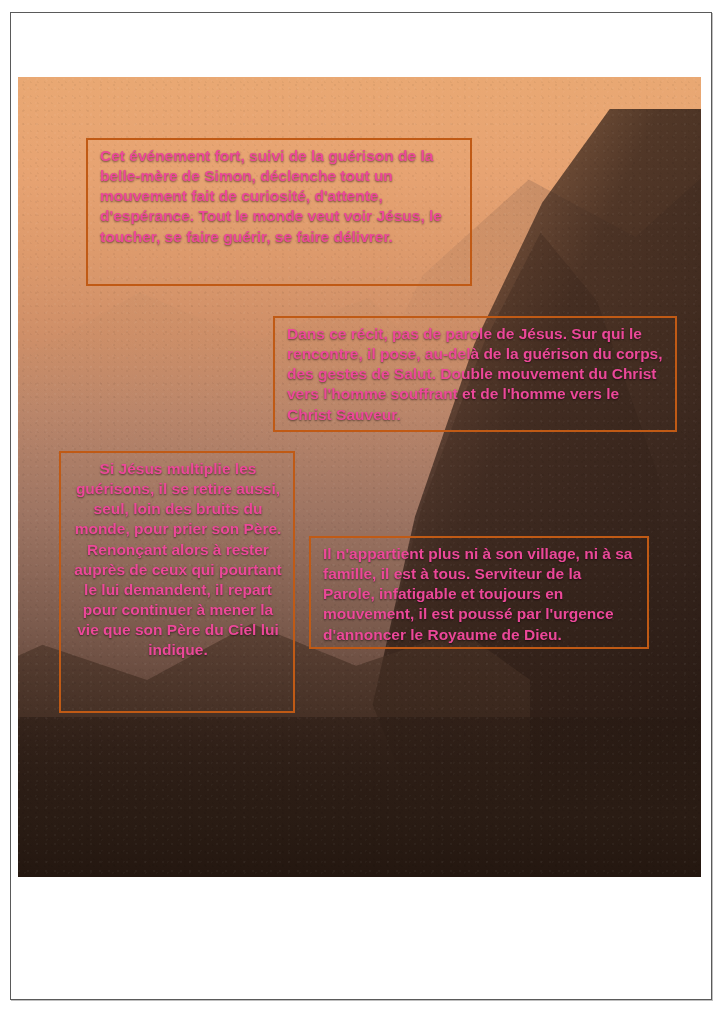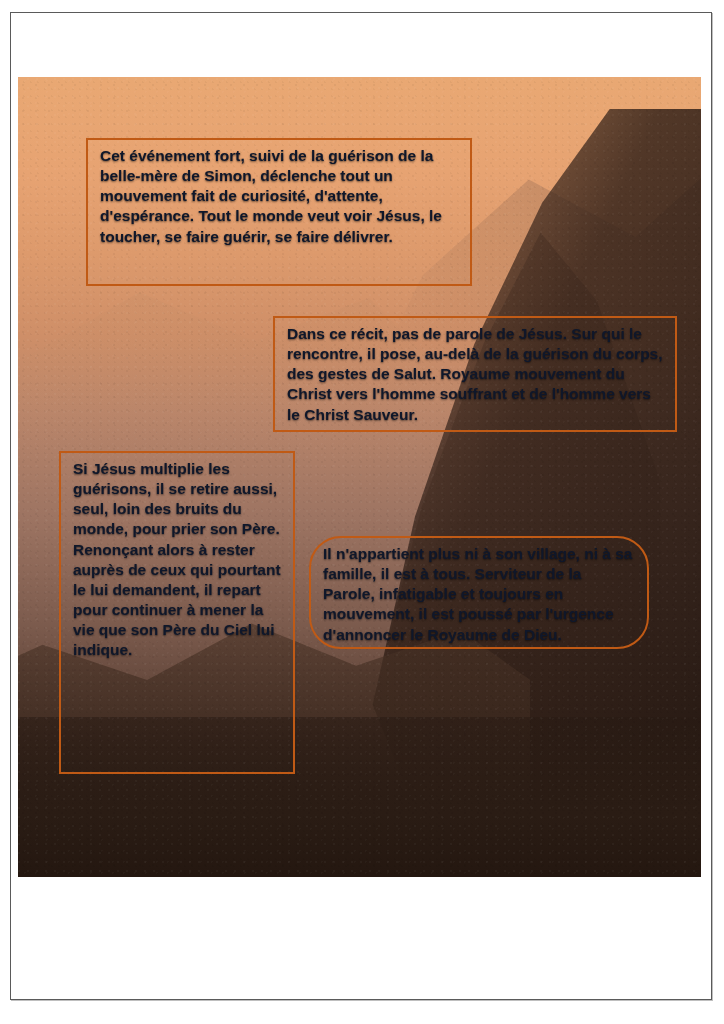--- a/index.html
+++ b/index.html
@@ -127,32 +127,32 @@
       radial-gradient(circle at 63% 33%, rgba(255,255,255,0.16) 0 1px, transparent 1px),
       radial-gradient(circle at 82% 77%, rgba(0,0,0,0.22) 0 1px, transparent 1px);
     background-size: 9px 9px, 13px 13px, 11px 11px, 7px 7px;
   }
 
   
   .caption {
     position: absolute;
     border: 2px solid #c05a15;
     box-sizing: border-box;
-    color: #0f172a;
+    color: #ec4899;
     font-weight: bold;
     line-height: 1.30;
     text-shadow: 0 1px 2px rgba(0,0,0,0.55);
     padding: 6px 10px 6px 12px;
     background: transparent;
   }
 
   #box1 { left: 75px;  top: 125px; width: 386px; height: 148px; font-size: 15.5px; }
   #box2 { left: 262px; top: 303px; width: 404px; height: 116px; font-size: 15.5px; }
-  #box3 { left: 48px;  top: 438px; width: 236px; height: 323px; font-size: 15.5px; }
-  #box4 { left: 298px; top: 523px; width: 340px; height: 113px; font-size: 15.5px; border-radius: 32px; }
+  #box3 { left: 48px;  top: 438px; width: 236px; height: 262px; font-size: 15.5px; text-align: center; }
+  #box4 { left: 298px; top: 523px; width: 340px; height: 113px; font-size: 15.5px; }
   #box5 { left: 342px; top: 702px; width: 229px; height: 114px; font-size: 15.5px; }
 
   .caption p { margin: 0; }
 </style>
 </head>
 <body>
 
 <div id="page">
 
   <div id="photo">
@@ -164,21 +164,21 @@
     <div class="slope-left"></div>
     <div class="floor"></div>
     <div class="grain"></div>
   </div>
 
   <div class="caption" id="box1">
     <p>Cet événement fort, suivi de la guérison de la belle-mère de Simon, déclenche tout un mouvement fait de curiosité, d'attente, d'espérance. Tout le monde veut voir Jésus, le toucher, se faire guérir, se faire délivrer.</p>
   </div>
 
   <div class="caption" id="box2">
-    <p>Dans ce récit, pas de parole de Jésus. Sur qui le rencontre, il pose, au-delà de la guérison du corps, des gestes de Salut. Royaume mouvement du Christ vers l'homme souffrant et de l'homme vers le Christ Sauveur.</p>
+    <p>Dans ce récit, pas de parole de Jésus. Sur qui le rencontre, il pose, au-delà de la guérison du corps, des gestes de Salut. Double mouvement du Christ vers l'homme souffrant et de l'homme vers le Christ Sauveur.</p>
   </div>
 
   <div class="caption" id="box3">
     <p style="white-space: pre-line;">Si Jésus multiplie les guérisons, il se retire aussi, seul, loin des bruits du monde, pour prier son Père.
 Renonçant alors à rester auprès de ceux qui pourtant le lui demandent, il repart pour continuer à mener la vie que son Père du Ciel lui indique.</p>
   </div>
 
   <div class="caption" id="box4">
     <p>Il n'appartient plus ni à son village, ni à sa famille, il est à tous. Serviteur de la Parole, infatigable  et toujours en mouvement, il est poussé par l'urgence d'annoncer le Royaume de Dieu.</p>
   </div>

